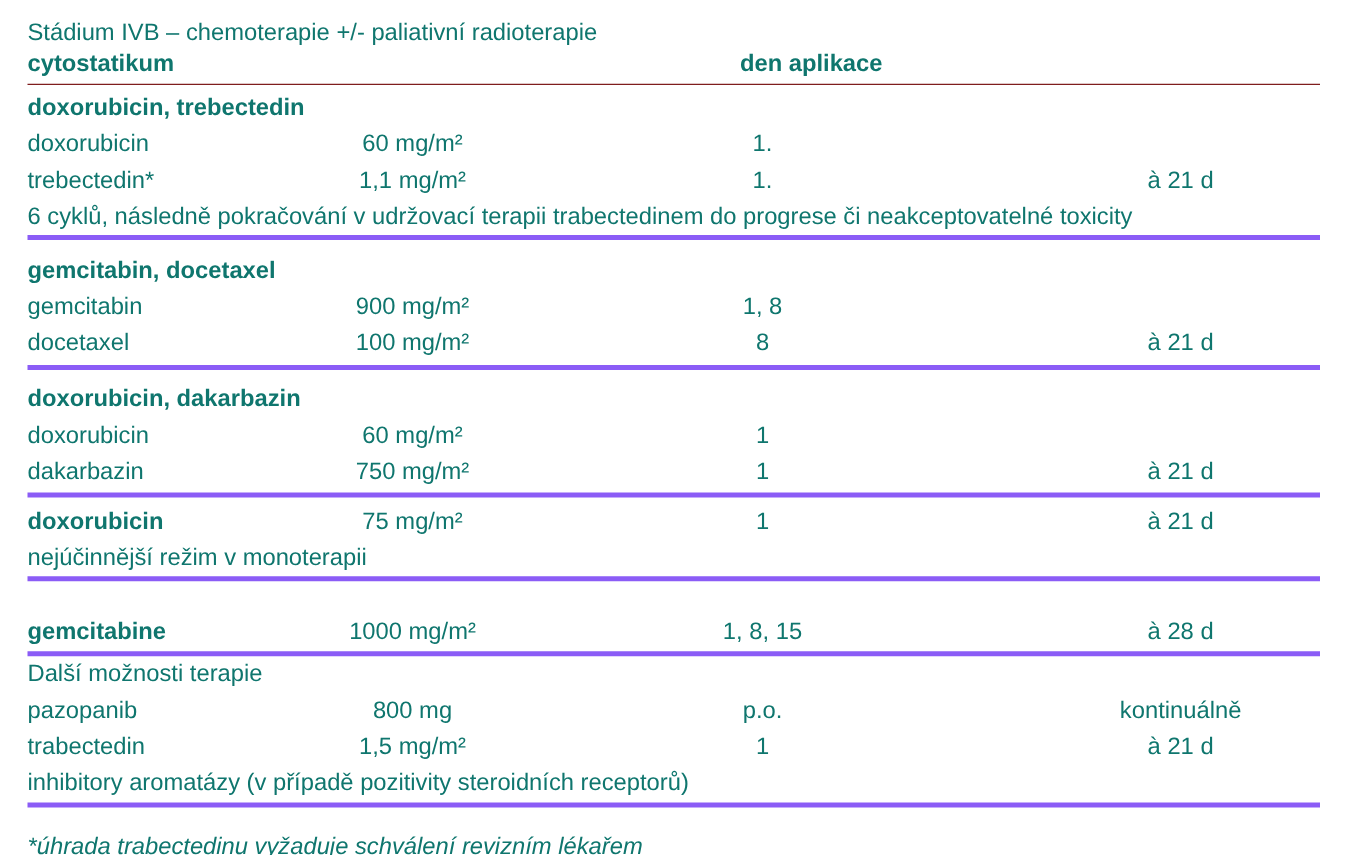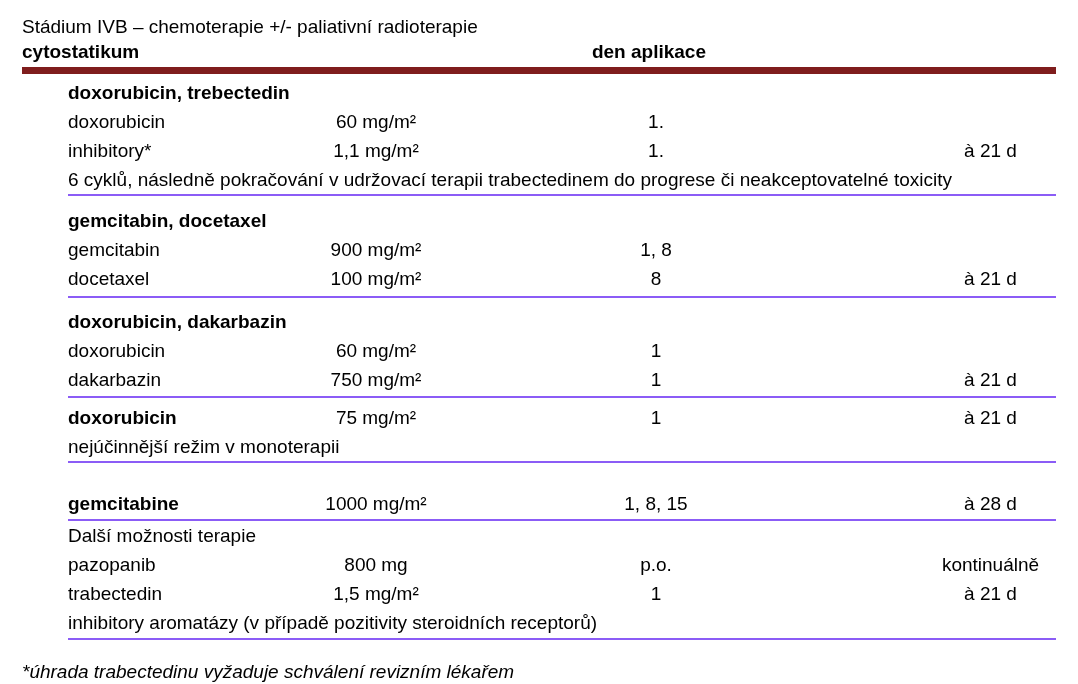--- a/index.html
+++ b/index.html
@@ -1,21 +1,21 @@
 <!DOCTYPE html>
 <html><head>
 <meta charset="utf-8">
 <style>
   html,body{margin:0;padding:0;background:#ffffff;}
   .page{
     position:relative;
     width:1078px;
     height:684px;
     background:#ffffff;
-    color:#000000;
+    color:#0f766e;
     font-family:"Liberation Sans","DejaVu Sans",sans-serif;
     font-size:19px;
     overflow:hidden;
     box-sizing:border-box;
     padding:12px 22px 0 22px;
   }
   .title-row{
     height:29px;
     line-height:29px;
     white-space:nowrap;
@@ -23,32 +23,32 @@
   .row{
     display:grid;
     grid-template-columns:218px 180px 100px 180px 133px 223px;
     height:29px;
     line-height:29px;
   }
   .header-row{
     height:26px;
     line-height:22px;
     font-weight:bold;
-    border-bottom:7px solid #7f1d1d;
+    border-bottom:1px solid #7f1d1d;
   }
   .c1{grid-column:1;text-align:left;white-space:nowrap;}
   .c2{grid-column:2;text-align:center;white-space:nowrap;}
   .c3{grid-column:4;text-align:center;white-space:nowrap;}
   .c4{grid-column:6;text-align:center;white-space:nowrap;}
   .hdr2{transform:translateX(13px);}
   .hdr3{transform:translateX(6px);text-align:right;}
   .hdr4{transform:translateX(-35px);}
   .note{grid-column:1 / -1;text-align:left;white-space:nowrap;}
   .bold{font-weight:bold;}
-  .section{border-bottom:2px solid #8b5cf6;margin-left:46px;}
+  .section{border-bottom:4px solid #8b5cf6;}
   .section:nth-of-type(1){padding-top:4px;}
   .section:nth-of-type(2){padding-top:10px;padding-bottom:3px;}
   .section:nth-of-type(3){padding-top:9px;padding-bottom:2px;}
   .section:nth-of-type(4){padding-top:5px;}
   .section:nth-of-type(5){padding-top:26px;padding-bottom:1px;}
   .section:nth-of-type(6){padding-top:0;padding-bottom:1px;}
   .footnote{
     margin-top:17px;
     height:29px;
     line-height:29px;
@@ -73,21 +73,21 @@
         <div class="row">
           <div class="note bold">doxorubicin, trebectedin</div>
         </div>
         <div class="row">
           <div class="c1">doxorubicin</div>
           <div class="c2">60 mg/m²</div>
           <div class="c3">1.</div>
           <div class="c4"></div>
         </div>
         <div class="row">
-          <div class="c1">inhibitory*</div>
+          <div class="c1">trebectedin*</div>
           <div class="c2">1,1 mg/m²</div>
           <div class="c3">1.</div>
           <div class="c4">à 21 d</div>
         </div>
         <div class="row">
           <div class="note">6 cyklů, následně pokračování v udržovací terapii trabectedinem do progrese či neakceptovatelné toxicity</div>
         </div>
       </div>
       <div class="section">
         <div class="row">

